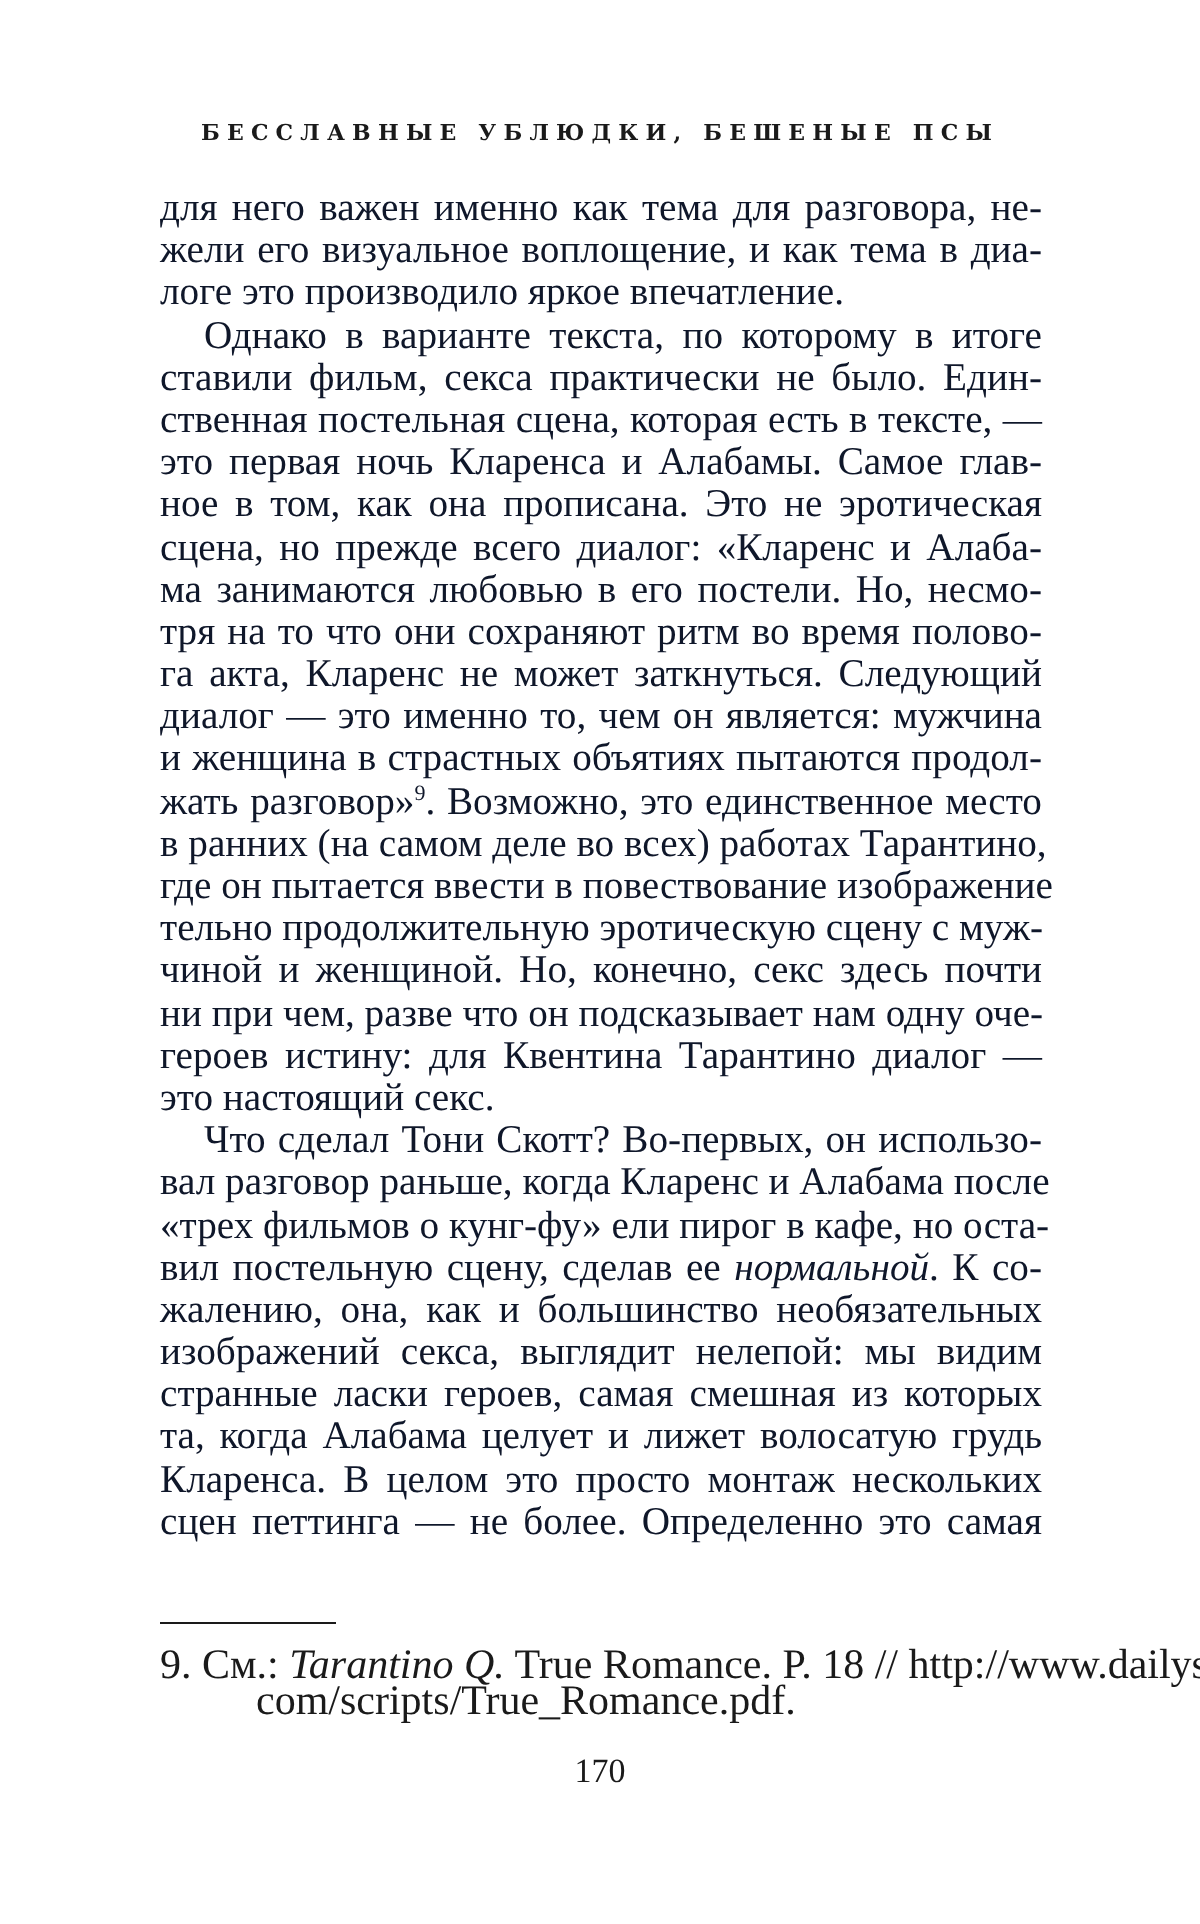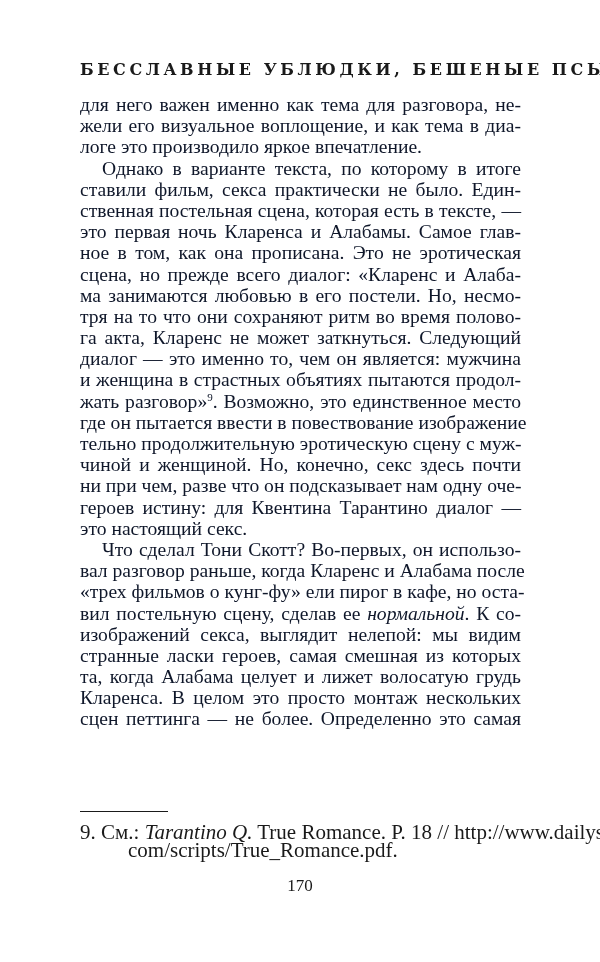--- a/index.html
+++ b/index.html
@@ -22,21 +22,21 @@
       background: #ffffff;
     }
     .running-head {
       position: absolute;
       left: 80px;
       width: 440px;
       top: 60px;
       text-align: center;
       font-family: "DejaVu Serif", "Liberation Serif", serif;
       font-weight: bold;
-      font-size: 16px;
+      font-size: 11px;
       letter-spacing: 3.6px;
       color: #1a1a1a;
       white-space: nowrap;
     }
     .body-text {
       position: absolute;
       left: 80px;
       top: 94px;
       width: 441px;
       font-family: "Liberation Serif", "DejaVu Serif", serif;
@@ -120,30 +120,32 @@
     <span class="line">ственная постельная сцена, которая есть в тексте, —</span>
     <span class="line">это первая ночь Кларенса и Алабамы. Самое глав-</span>
     <span class="line">ное в том, как она прописана. Это не эротическая</span>
     <span class="line">сцена, но прежде всего диалог: «Кларенс и Алаба-</span>
     <span class="line">ма занимаются любовью в его постели. Но, несмо-</span>
     <span class="line">тря на то что они сохраняют ритм во время полово-</span>
     <span class="line">га акта, Кларенс не может заткнуться. Следующий</span>
     <span class="line">диалог — это именно то, чем он является: мужчина</span>
     <span class="line">и женщина в страстных объятиях пытаются продол-</span>
     <span class="line"><span>жать разговор»</span><sup>9</sup><span>. Возможно, это единственное место</span></span>
+    <span class="line">в ранних (на самом деле во всех) работах Тарантино,</span>
     <span class="line">где он пытается ввести в повествование изображение</span>
     <span class="line">тельно продолжительную эротическую сцену с муж-</span>
     <span class="line">чиной и женщиной. Но, конечно, секс здесь почти</span>
     <span class="line">ни при чем, разве что он подсказывает нам одну оче-</span>
     <span class="line">героев истину: для Квентина Тарантино диалог —</span>
     <span class="line last">это настоящий секс.</span>
     <span class="line indent">Что сделал Тони Скотт? Во-первых, он использо-</span>
     <span class="line">вал разговор раньше, когда Кларенс и Алабама после</span>
     <span class="line">«трех фильмов о кунг-фу» ели пирог в кафе, но оста-</span>
     <span class="line"><span>вил постельную сцену, сделав ее </span><span class="it">нормальной</span><span>. К со-</span></span>
+    <span class="line">жалению, она, как и большинство необязательных</span>
     <span class="line">изображений секса, выглядит нелепой: мы видим</span>
     <span class="line">странные ласки героев, самая смешная из которых</span>
     <span class="line">та, когда Алабама целует и лижет волосатую грудь</span>
     <span class="line">Кларенса. В целом это просто монтаж нескольких</span>
     <span class="line">сцен петтинга — не более. Определенно это самая</span>
   </div>
 
   <div class="footnote-rule"></div>
 
   <div class="footnote">

